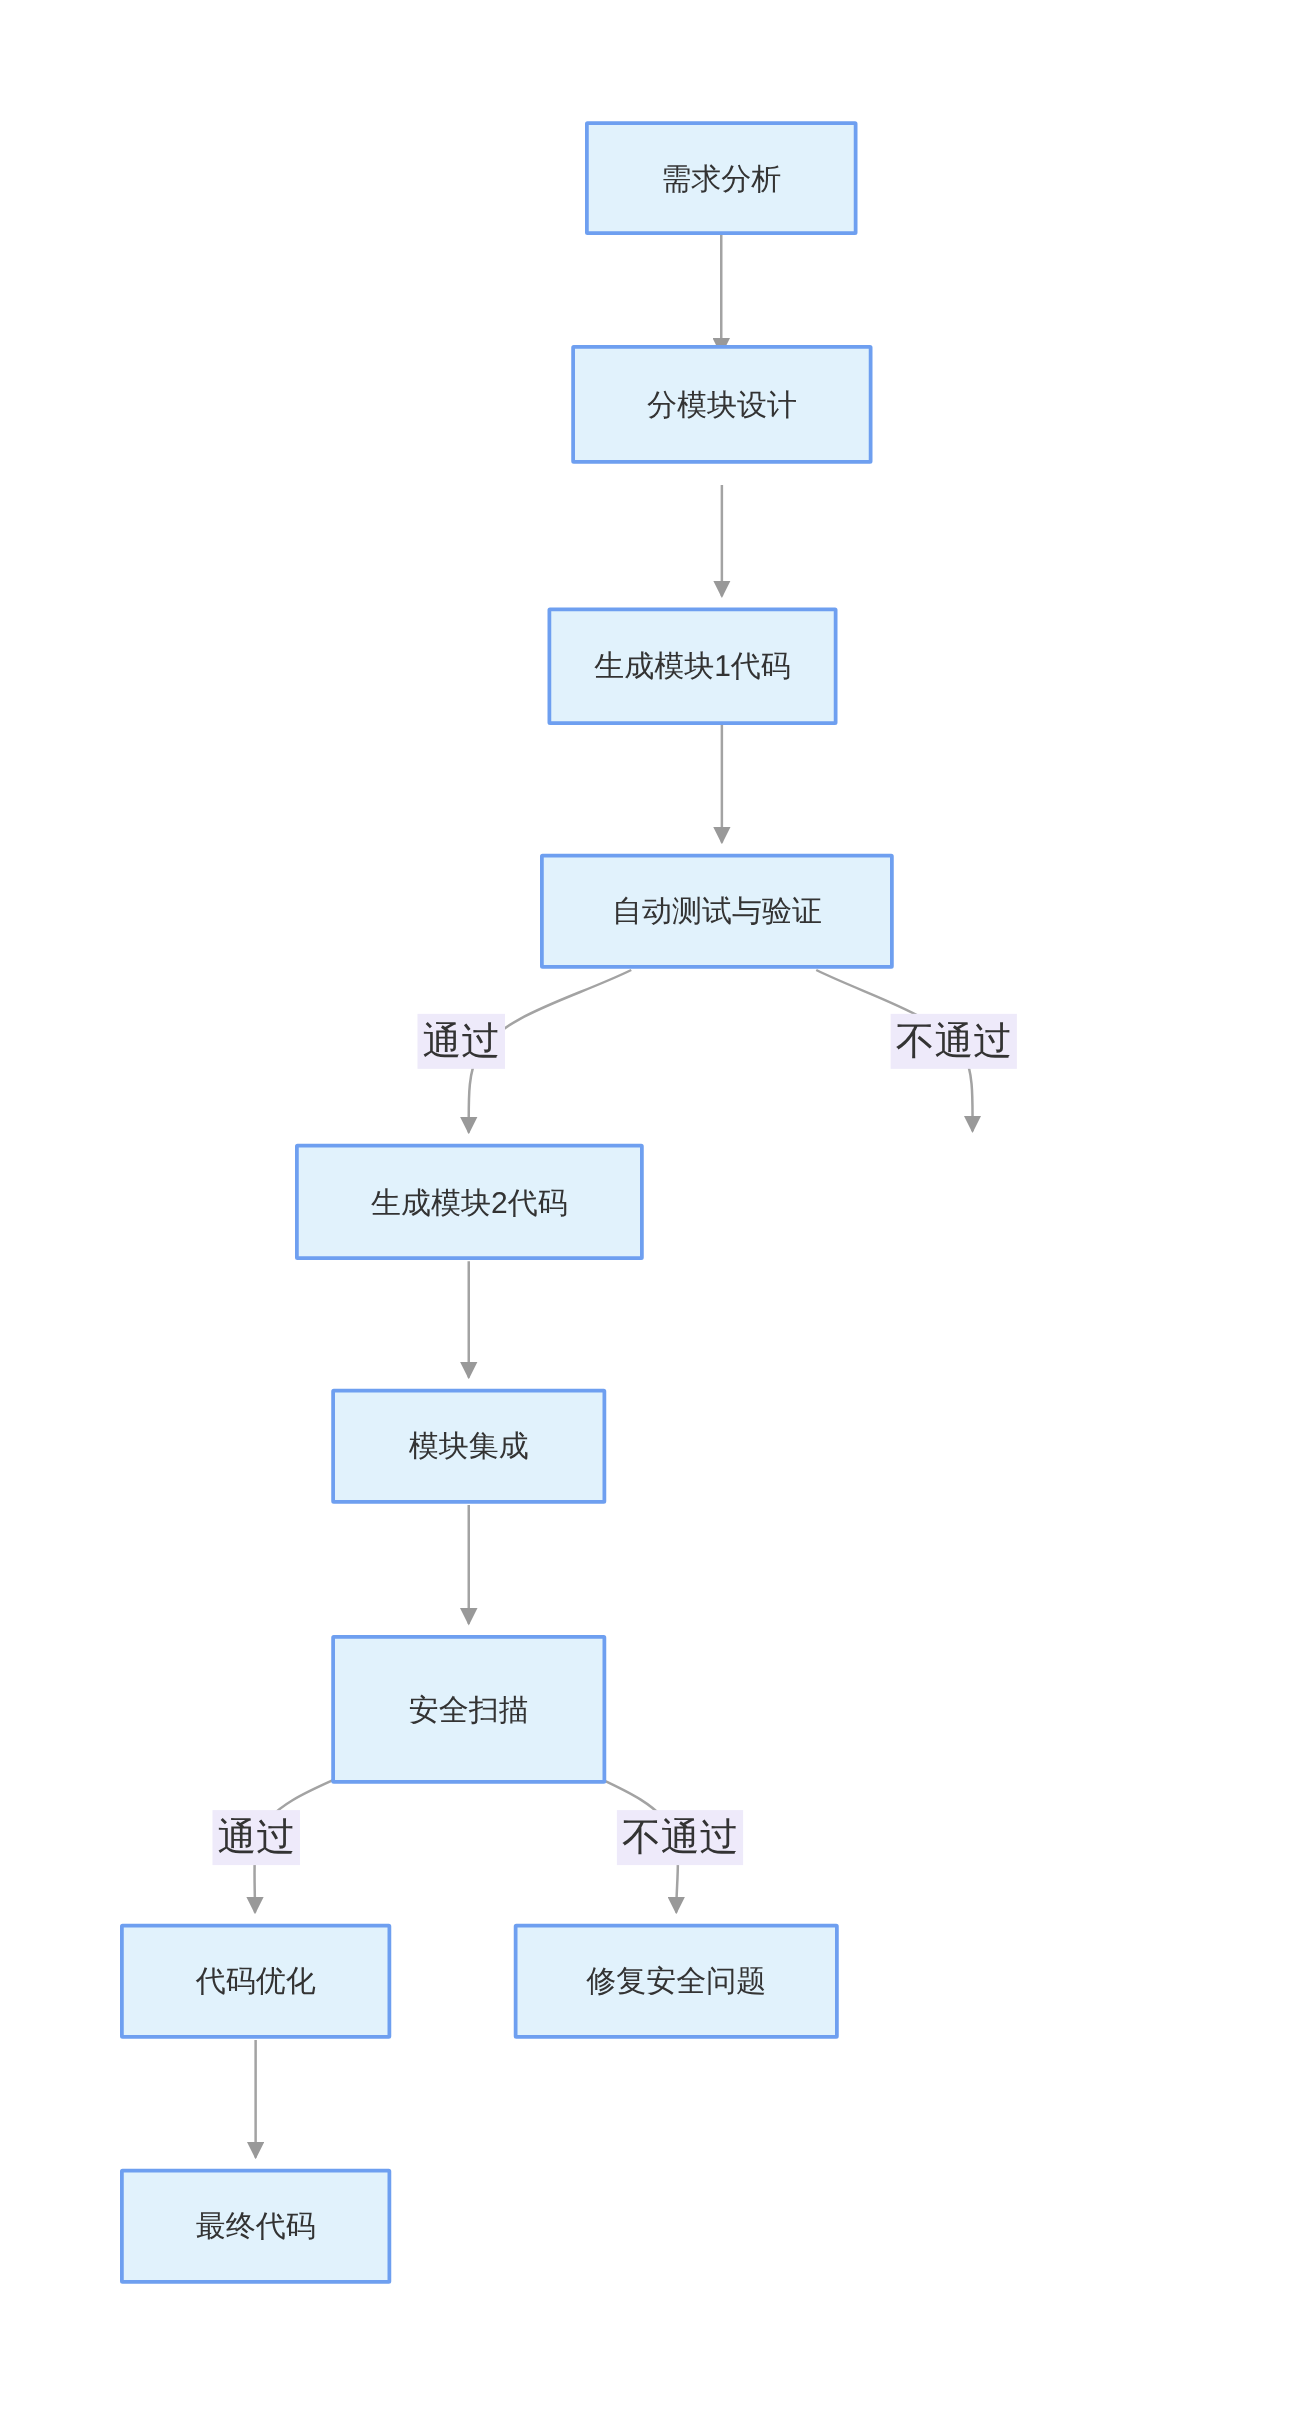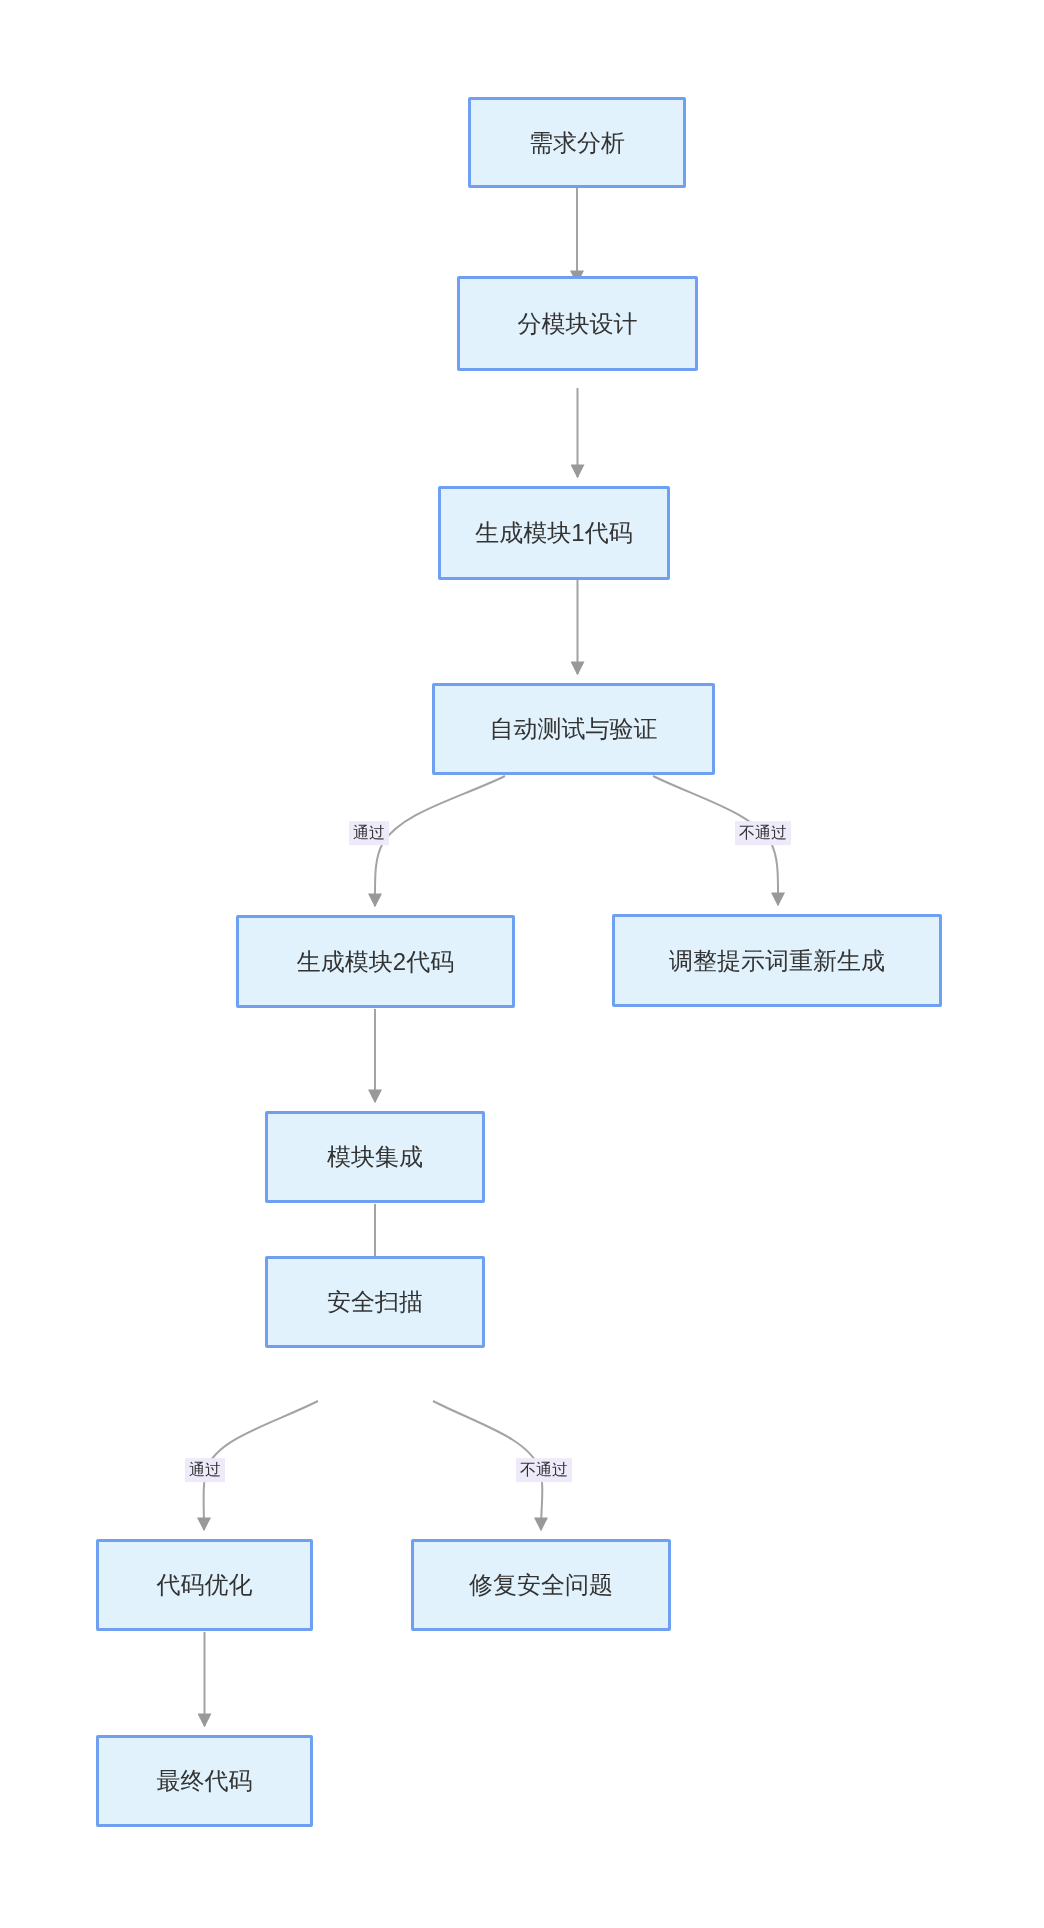--- a/index.html
+++ b/index.html
@@ -43,21 +43,21 @@
     font-size:24px;
     color:var(--node-text);
     text-align:center;
     white-space:nowrap;
   }
   .edge-label{
     position:absolute;
     transform:translate(-50%,-50%);
     background:var(--edge-label-bg);
     color:var(--edge-label-text);
-    font-size:16px;
+    font-size:31px;
     line-height:1.35;
     padding:1px 4px;
     white-space:nowrap;
   }
 </style>
 </head>
 <body>
 
 <div class="canvas">
 
@@ -92,29 +92,26 @@
   </div>
 
   <div class="node" style="left:432px;top:683px;width:283px;height:92px">
     <span>自动测试与验证</span>
   </div>
 
   <div class="node" style="left:236px;top:915px;width:279px;height:93px">
     <span>生成模块2代码</span>
   </div>
 
-  <div class="node" style="left:612px;top:914px;width:330px;height:93px">
-    <span>调整提示词重新生成</span>
-  </div>
 
   <div class="node" style="left:265px;top:1111px;width:220px;height:92px">
     <span>模块集成</span>
   </div>
 
-  <div class="node" style="left:265px;top:1256px;width:220px;height:92px">
+  <div class="node" style="left:265px;top:1308px;width:220px;height:119px">
     <span>安全扫描</span>
   </div>
 
   <div class="node" style="left:96px;top:1539px;width:217px;height:92px">
     <span>代码优化</span>
   </div>
 
   <div class="node" style="left:411px;top:1539px;width:260px;height:92px">
     <span>修复安全问题</span>
   </div>

